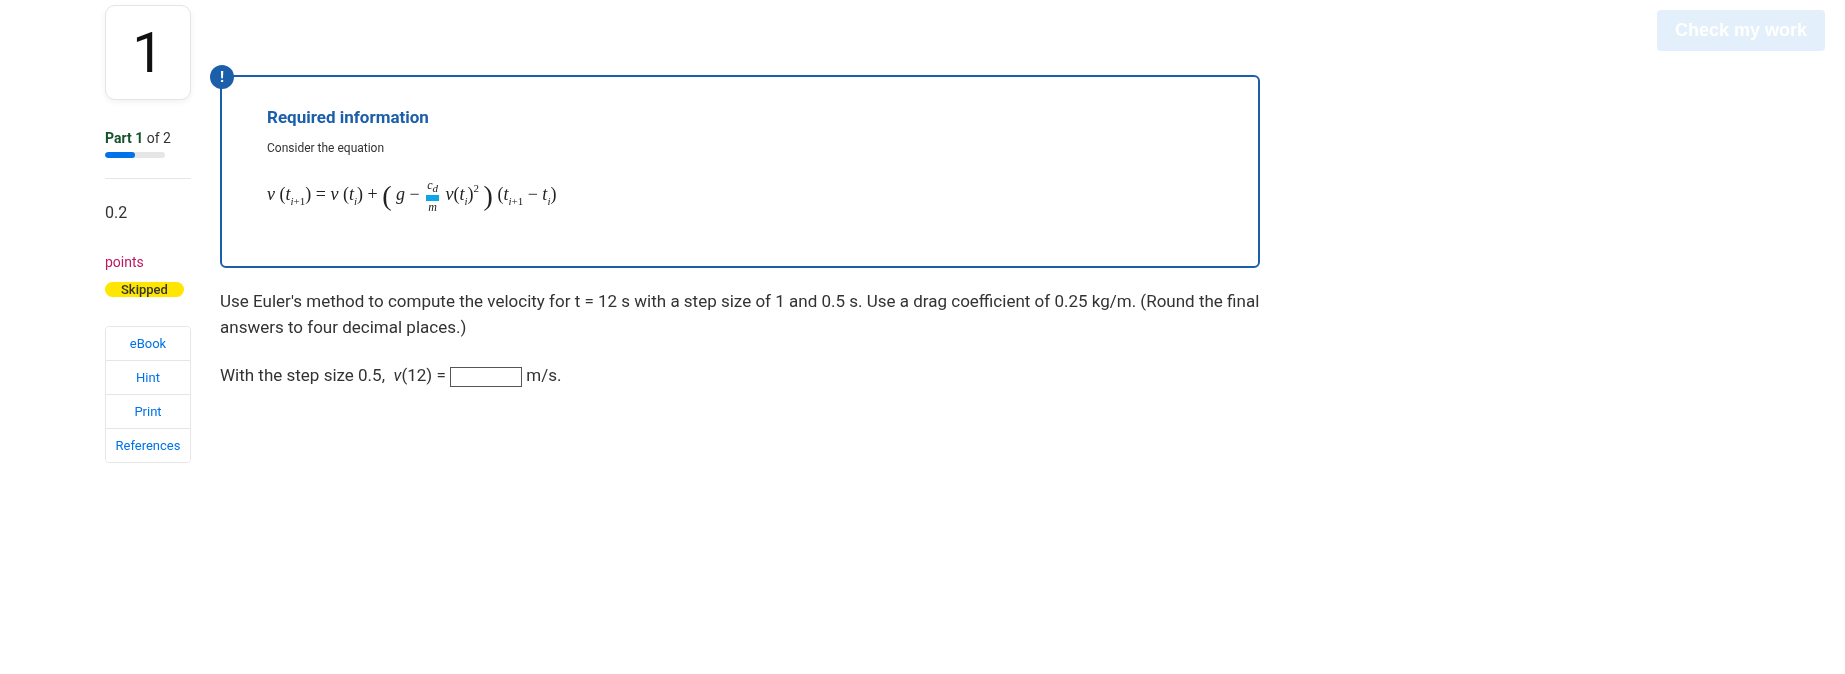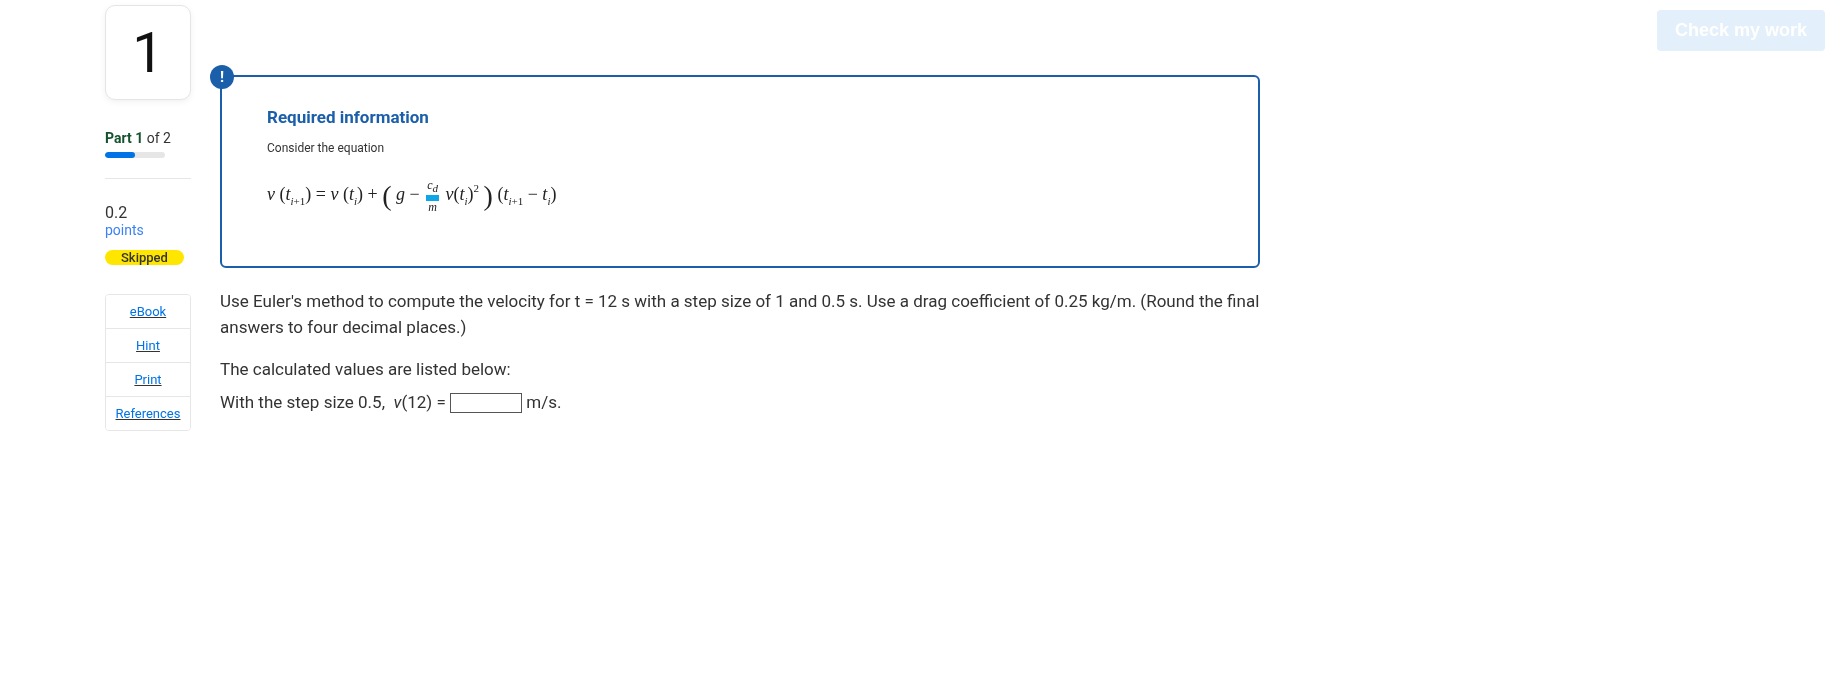--- a/index.html
+++ b/index.html
@@ -62,39 +62,38 @@
   .divider-line {
     margin-top: 20px;
     border-top: 1px solid #e6e6e6;
     width: 86px;
   }
   .points-val {
     margin-top: 24px;
     font-size: 16px; color: #333;
   }
   .points-lbl {
-    font-size: 14px; color: #3b82f6;
+    font-size: 14px; color: #be185d; margin-top: 32px;
   }
   .skipped-badge {
     margin-top: 12px;
     display: inline-block;
     background: #ffe600;
     color: #333;
     font-size: 13px;
     font-weight: 500;
     padding: 0 16px;
     border-radius: 18px;
   }
   .side-links {
     margin-top: 28px;
     width: 86px;
     border: 1px solid #e6e6e6;
     border-radius: 4px;
     overflow: hidden;
-    text-decoration: underline;
   }
   .side-links .link {
     display: block;
     text-align: center;
     padding: 9px 4px;
     font-size: 13px;
     color: #0073e6;
     background: #fff;
     border-bottom: 1px solid #e6e6e6;
     cursor: pointer;
@@ -227,21 +226,20 @@
         <span> (<i>t</i><sub><i>i</i>+1</sub> − <i>t</i><sub><i>i</i></sub>)</span>
       </div>
 
     </div>
 
     <div class="below-card">
       <div>Use Euler's method to compute the velocity for t = 12 s with a step size of 1 and 0.5 s. Use a drag coefficient of 0.25 kg/m. (Round the final answers to four decimal places.)</div>
 
       <div style="height:16px"></div>
 
-      <div>The calculated values are listed below:</div>
 
 
       <div class="answer-line">
         <span>With the step size 0.5, &nbsp;<span class="ital">v</span>(12) = </span>
         <input class="answer-input" type="text" value="" style="">
         <span> m/s.</span>
       </div>
     </div>
 
   </div>

